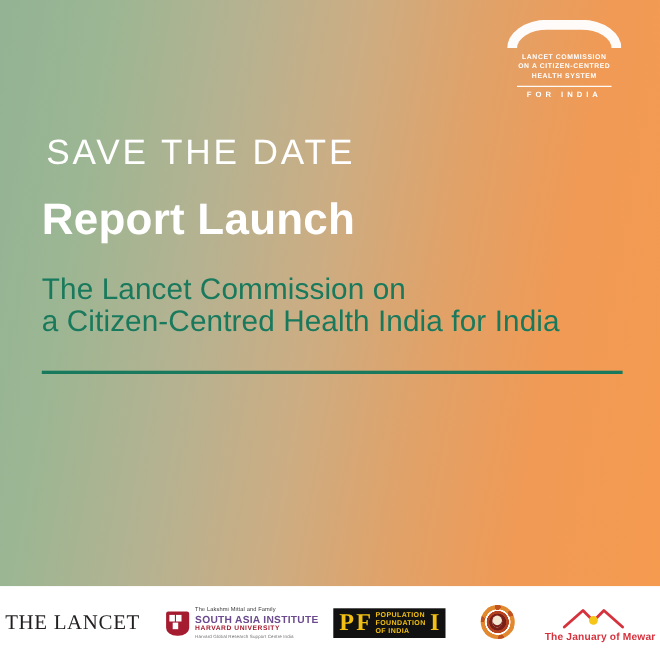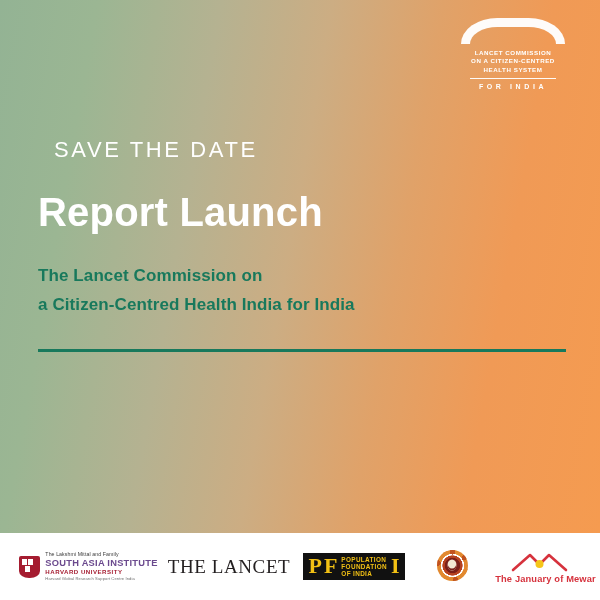--- a/index.html
+++ b/index.html
@@ -87,38 +87,38 @@
 
   
   #content {
     position: absolute;
     left: 38px;
     top: 118px;
     width: 530px;
   }
   #eyebrow {
     color: #ffffff;
-    font-size: 22px;
+    font-size: 32px;
     font-weight: 300;
     letter-spacing: 2.6px;
     line-height: 32px;
-    margin: 16px;
+    margin: 4px;
   }
   #headline {
     color: #ffffff;
     font-size: 40px;
     font-weight: bold;
     letter-spacing: 0.2px;
     line-height: 46px;
     margin: 23px 0 0 0;
   }
   #subtitle {
     color: #18795c;
-    font-size: 17px;
-    font-weight: bold;
+    font-size: 27px;
+    font-weight: normal;
     line-height: 29px;
     margin: 26px 0 0 0;
     letter-spacing: 0.1px;
   }
   #divider {
     height: 3px;
     background: #18795c;
     width: 528px;
     margin: 30px 0 0 0;
   }
@@ -295,34 +295,34 @@
         <span>The Lancet Commission on</span><br>
         <span>a Citizen-Centred Health India for India</span>
       </p>
       <div id="divider"></div>
     </div>
 
   </div>
 
   <div id="footer">
 
+    <div class="logo-slot" id="logo-lancet">
+      <span id="lancet-word">THE LANCET</span>
+    </div>
+
     <div class="logo-slot" id="logo-harvard">
       <div class="harvard-wrap">
         <div class="harvard-shield"></div>
         <div class="harvard-text">
           <span class="hv-l1">The Lakshmi Mittal and Family</span>
           <span class="hv-l2">SOUTH ASIA INSTITUTE</span>
           <span class="hv-l3">HARVARD UNIVERSITY</span>
           <span class="hv-l4">Harvard Global Research Support Centre India</span>
         </div>
       </div>
-    </div>
-
-    <div class="logo-slot" id="logo-lancet">
-      <span id="lancet-word">THE LANCET</span>
     </div>
 
     <div class="logo-slot" id="logo-pfi">
       <div class="pfi-box">
         <span class="pfi-big">P</span>
         <span class="pfi-big">F</span>
         <span class="pfi-stack">
           <span>POPULATION</span>
           <span>FOUNDATION</span>
           <span>OF INDIA</span>

